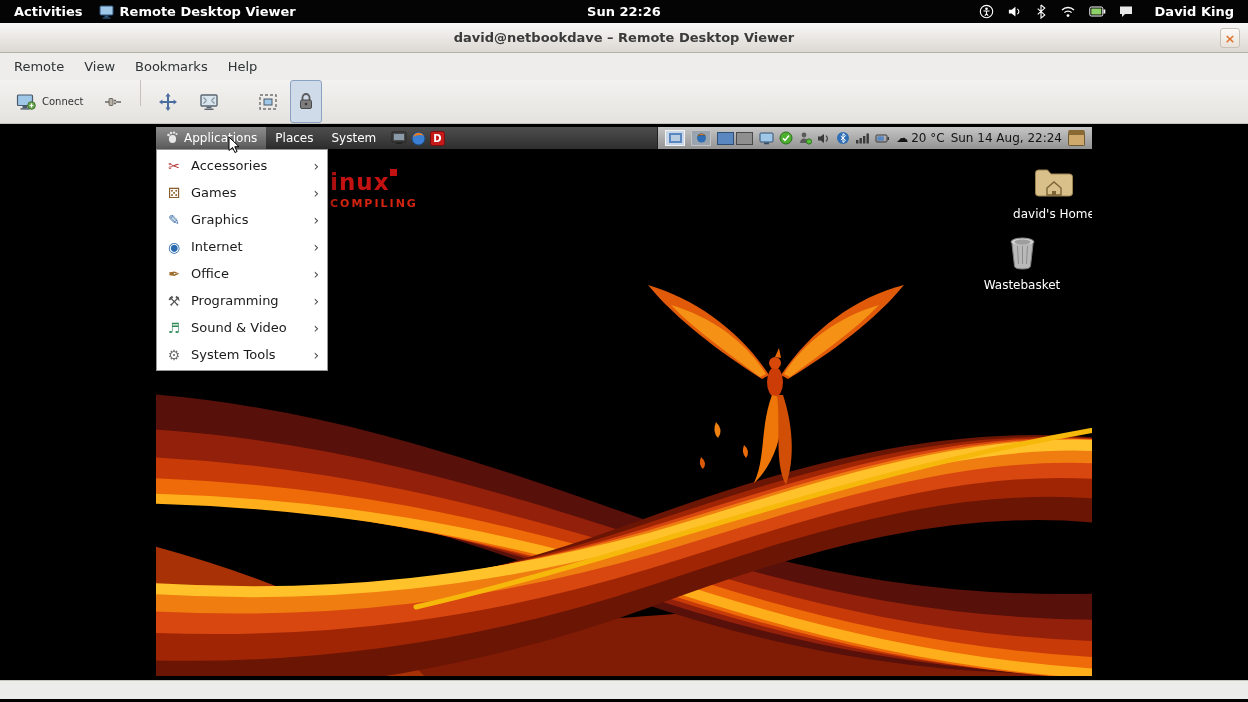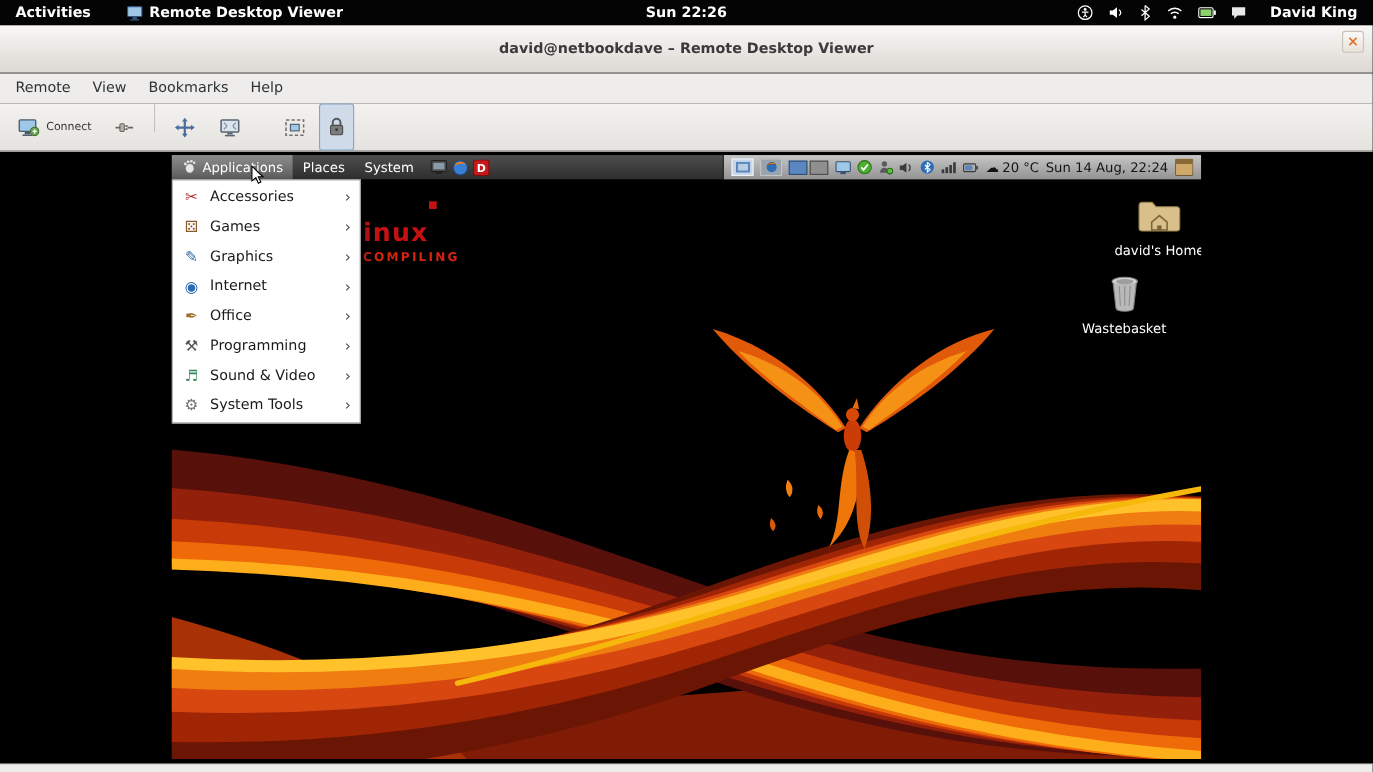--- a/index.html
+++ b/index.html
@@ -1,30 +1,30 @@
 <!DOCTYPE html>
 <html><head>
 <meta charset="utf-8">
 <style>
   * { margin:0; padding:0; box-sizing:border-box; }
   html,body { width:1248px; height:702px; overflow:hidden; }
   body { font-family:"DejaVu Sans", sans-serif; background:#000; }
 
   
   .gnome-bar { height:23px; background:#040404; color:#fff; display:flex; align-items:center; position:relative; font-size:13px; }
-  .gb-left { display:flex; align-items:center; gap:32px; padding-left:14px; }
+  .gb-left { display:flex; align-items:center; gap:16px; padding-left:14px; }
   .gb-activities { font-weight:bold; }
   .gb-app { display:flex; align-items:center; gap:6px; font-weight:bold; }
   .gb-clock { position:absolute; left:50%; transform:translateX(-50%); font-weight:bold; }
   .gb-right { margin-left:auto; display:flex; align-items:center; gap:13px; padding-right:14px; }
   .gb-user { display:flex; align-items:center; gap:22px; font-weight:bold; }
   .gb-ico svg { display:block; }
 
   
-  .titlebar { height:44px; background:linear-gradient(#f9f8f7,#dcd8d2); border-bottom:1px solid #b4b0aa;
+  .titlebar { height:30px; background:linear-gradient(#f9f8f7,#dcd8d2); border-bottom:1px solid #b4b0aa;
               display:flex; align-items:center; justify-content:center; position:relative;
               font-size:13px; font-weight:bold; color:#3a3a3a; }
   .close-btn { position:absolute; right:8px; top:5px; width:20px; height:20px; border:1px solid #c9c2b8; border-radius:3px;
                background:linear-gradient(#fbf9f7,#e8e2da); color:#e0742e; font-size:13px; font-weight:bold;
                display:flex; align-items:center; justify-content:center; cursor:default; }
 
   .menubar { height:27px; background:#efedeb; display:flex; align-items:center; padding-left:4px; font-size:13px; color:#2e3436; }
   .menubar .menu-item { padding:4px 10px; }
 
   .toolbar { height:44px; background:linear-gradient(#f3f2f0,#e5e3df); border-bottom:1px solid #c6c2bc;
@@ -36,21 +36,21 @@
   .tb-disabled { color:#9d9a95; }
   .tb-disabled svg { opacity:.55; }
   .tb-gap { width:14px; }
 
   
   .viewport { height:553px; background:#000; position:relative; }
   .remote-screen { width:936px; height:549px; margin:3px auto 0; position:relative; background:#000; overflow:hidden; }
   .wallpaper { position:absolute; inset:0; }
 
   .brand-text { position:absolute; left:174px; top:42px; color:#c41111; z-index:5; }
-  .brand-line1 { font-size:23px; font-weight:bold; letter-spacing:1px; display:inline-block;margin-top:16px; }
+  .brand-line1 { font-size:23px; font-weight:bold; letter-spacing:1px; display:inline-block; }
   .brand-tm { display:inline-block; width:7px; height:7px; background:#c41111; vertical-align:top; margin-left:1px; }
   .brand-line2 { font-size:11px; font-weight:bold; letter-spacing:2px; color:#d42410; margin-top:2px; }
 
   
   .remote-panel { position:absolute; top:0; left:0; right:0; height:22px; z-index:20;
                   display:flex; align-items:stretch; font-size:12px; color:#fff;
                   background:linear-gradient(#4e4e4e,#2e2e2e); }
   .rp-menu { display:flex; align-items:center; gap:5px; padding:0 9px; }
   .rp-menu-active { background:linear-gradient(#8d8d8d,#5c5c5c); }
   .rp-launchers { display:flex; align-items:center; gap:4px; padding:0 6px; }

